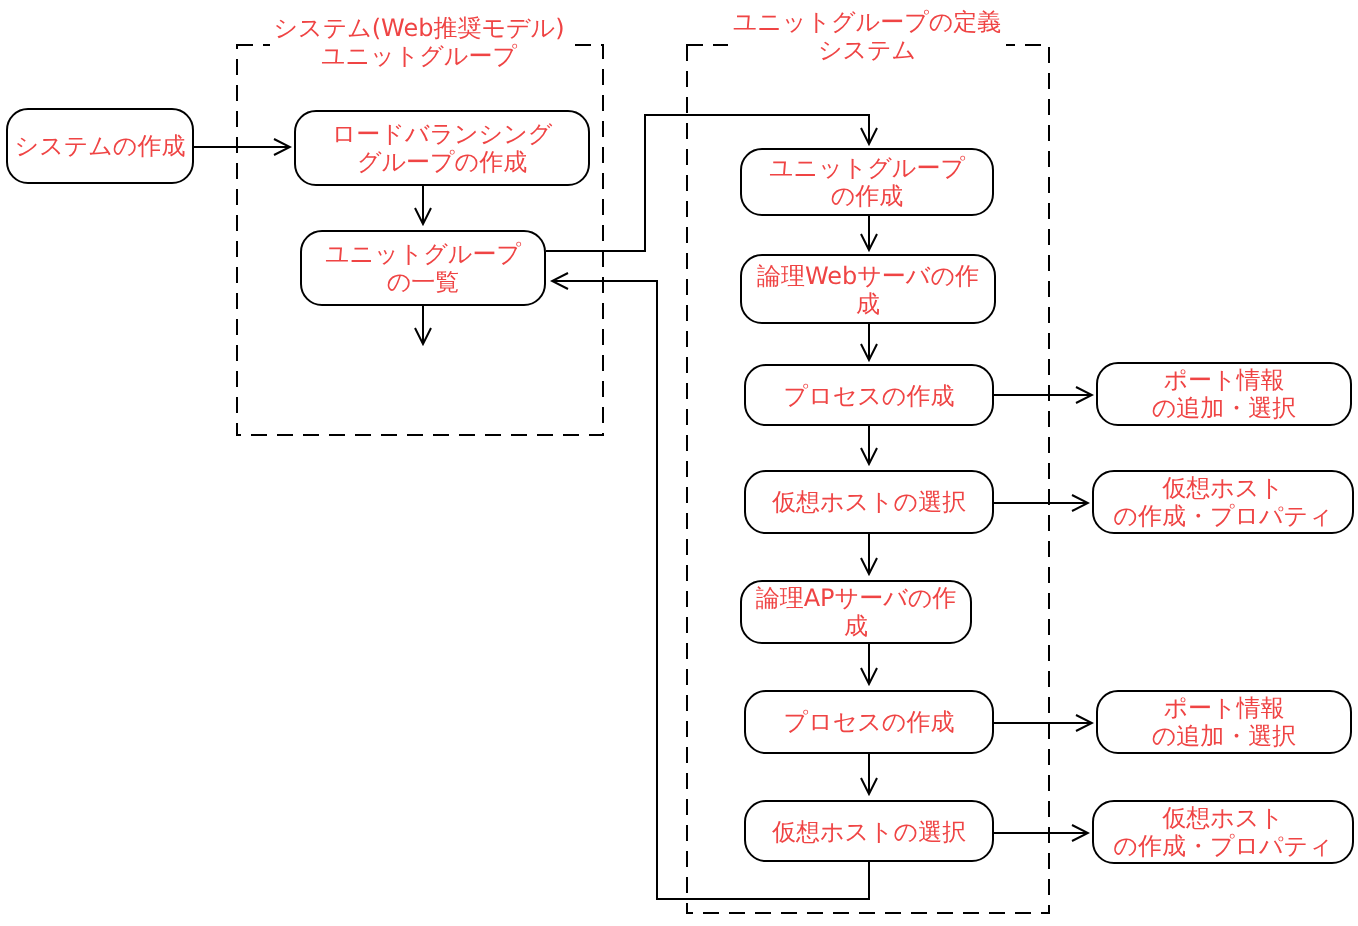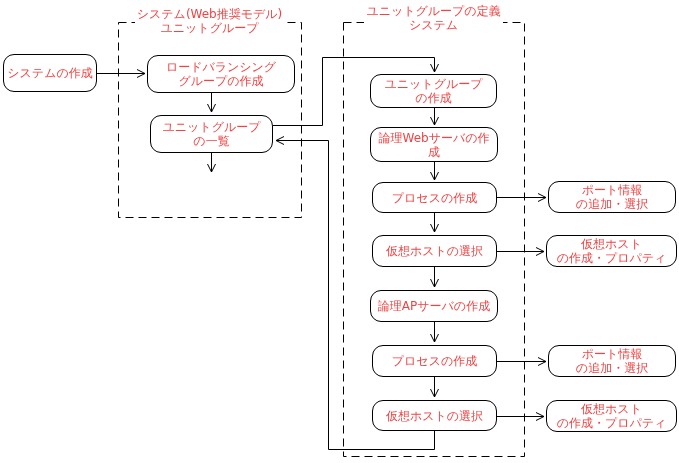--- a/index.html
+++ b/index.html
@@ -87,21 +87,21 @@
   <div class="node" style="left:147px;top:55px;width:148px;height:38px;">ロードバランシング
 グループの作成</div>
   <div class="node" style="left:150px;top:115px;width:123px;height:38px;">ユニットグループ
 の一覧</div>
 
   <div class="node" style="left:370px;top:74px;width:127px;height:34px;">ユニットグループ
 の作成</div>
   <div class="node" style="left:370px;top:127px;width:128px;height:35px;">論理Webサーバの作成</div>
   <div class="node" style="left:372px;top:182px;width:125px;height:31px;">プロセスの作成</div>
   <div class="node" style="left:372px;top:235px;width:125px;height:32px;">仮想ホストの選択</div>
-  <div class="node" style="left:370px;top:290px;width:128px;height:32px;">論理APサーバの作成</div>
+  <div class="node" style="left:370px;top:290px;width:116px;height:32px;">論理APサーバの作成</div>
   <div class="node" style="left:372px;top:345px;width:125px;height:32px;">プロセスの作成</div>
   <div class="node" style="left:372px;top:400px;width:125px;height:31px;">仮想ホストの選択</div>
 
   <div class="node" style="left:548px;top:181px;width:128px;height:32px;">ポート情報
 の追加・選択</div>
   <div class="node" style="left:546px;top:235px;width:131px;height:32px;">仮想ホスト
 の作成・プロパティ</div>
   <div class="node" style="left:548px;top:345px;width:128px;height:32px;">ポート情報
 の追加・選択</div>
   <div class="node" style="left:546px;top:400px;width:131px;height:32px;">仮想ホスト

